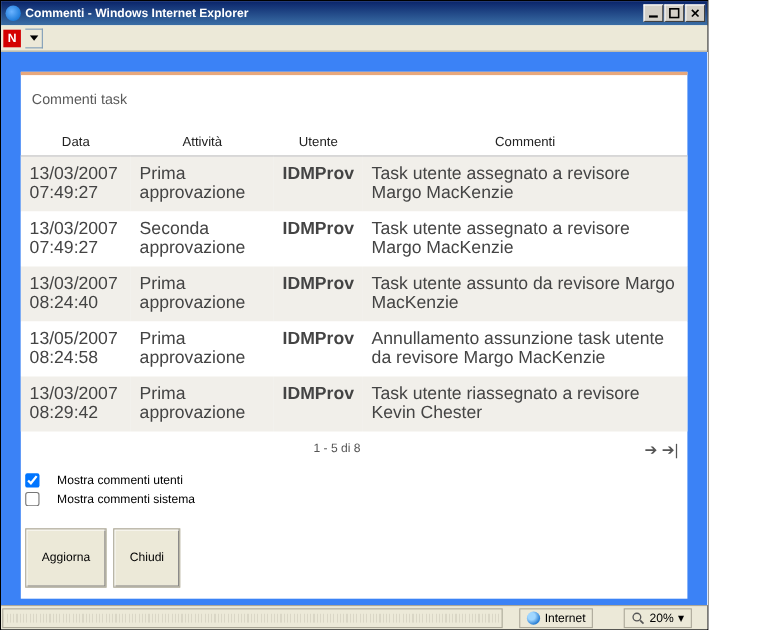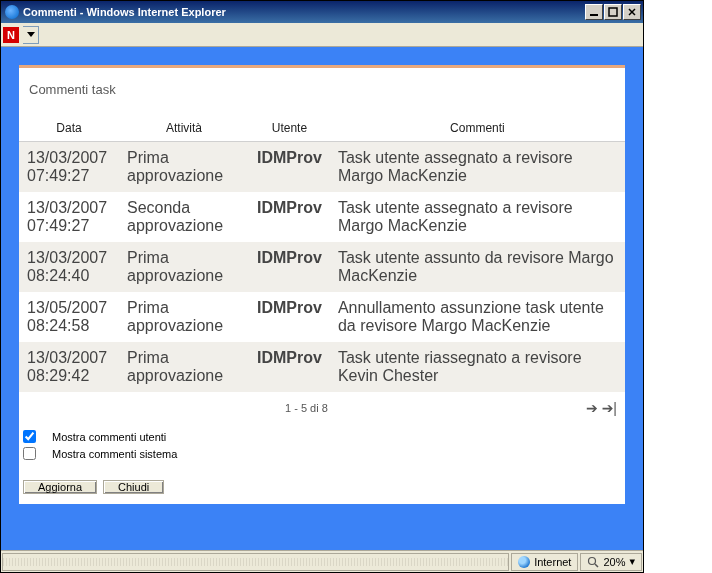--- a/index.html
+++ b/index.html
@@ -163,40 +163,40 @@
   .check-row input { margin: 0; }
   .buttons {
     padding: 10px 4px;
     display: flex;
     gap: 6px;
   }
   .btn {
     background: #ece9d8;
     border: 1px solid #aca899;
     box-shadow: inset 1px 1px 0 #fff, inset -1px -1px 0 #808080;
-    padding: 0 14px;
+    padding: 20px 14px;
     font-size: 11px;
     font-family: Tahoma, Arial, sans-serif;
     cursor: pointer;
   }
   .statusbar {
     height: 22px;
     background: #ece9d8;
     border-top: 1px solid #aca899;
     display: flex;
     align-items: center;
     font-size: 11px;
   }
   .status-cell {
     border: 1px solid #aca899;
     height: 18px;
     display: flex;
     align-items: center;
     padding: 0 6px;
-    margin: 0 1px;
+    margin: 0 14px;
     background: #ece9d8;
   }
   .status-spacer { flex: 1; border: 1px solid #aca899; height: 18px; margin: 0 1px; position: relative; }
   .status-spacer::after {
     content: "";
     position: absolute;
     left: 0; right: 0; top: 50%;
     height: 8px;
     transform: translateY(-50%);
     background: repeating-linear-gradient(90deg, #c8c4b4 0 1px, transparent 1px 3px);

